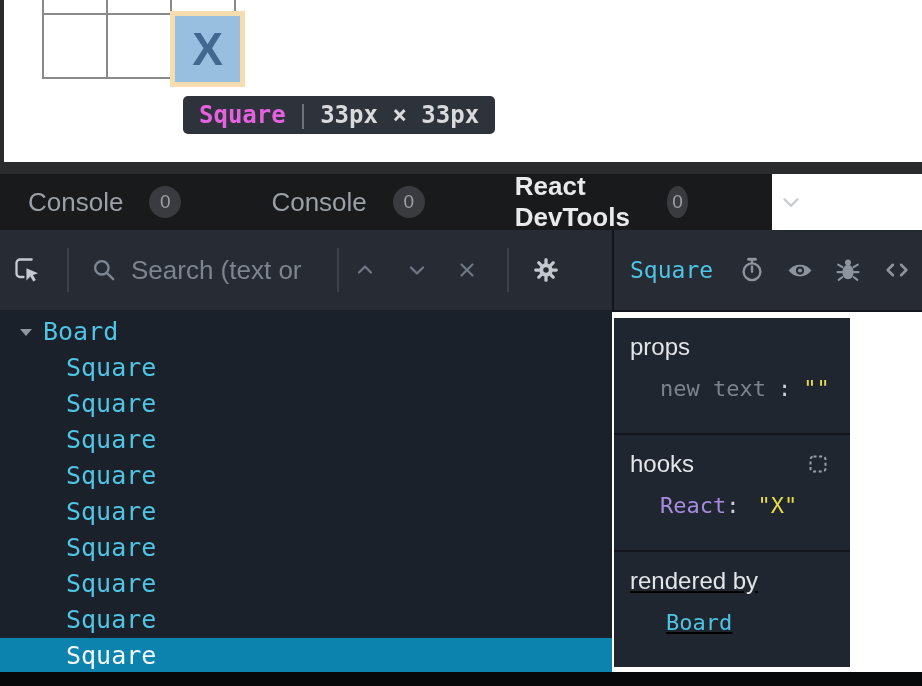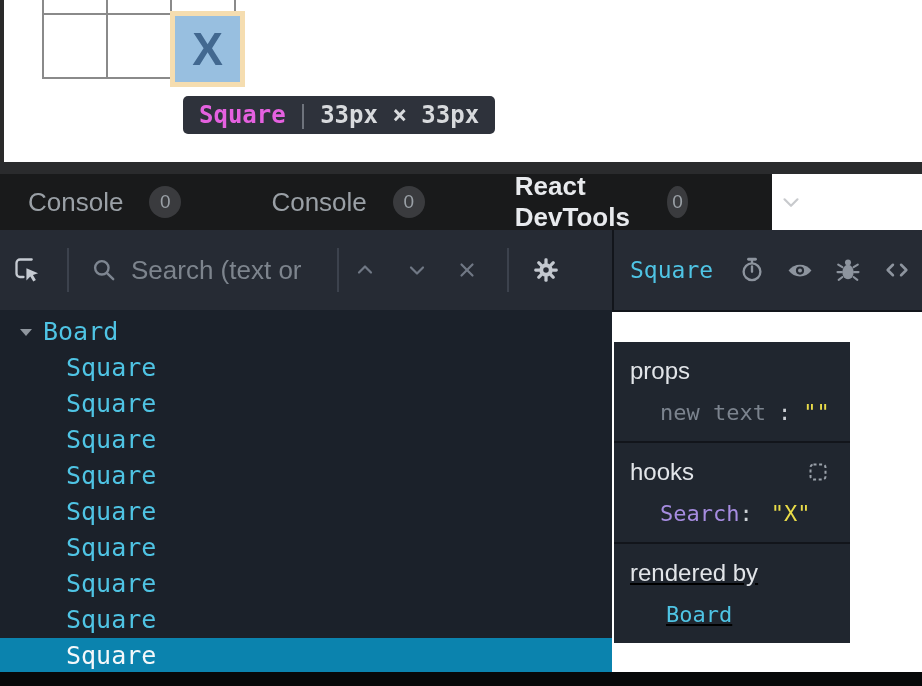--- a/index.html
+++ b/index.html
@@ -52,21 +52,21 @@
 
   
   .content{position:absolute;left:0;top:312px;width:850px;height:360px;display:flex;align-items:center;}
   .tree{width:612px;flex:none;background:var(--tree-bg);padding-top:4px;overflow:hidden;}
   .details{flex:1;background:var(--details-bg);overflow:hidden;}
   .t-row{height:36px;display:flex;align-items:center;padding-left:66px;
          font:25px/36px "DejaVu Sans Mono",monospace;color:var(--cyan);cursor:default;}
   .t-row.root{padding-left:18px;gap:9px;}
   .t-row.selected{background:var(--sel);color:#f4f8fa;}
 
-  .section{padding:15px 16px 14px 16px;border-bottom:2px solid var(--divider);}
+  .section{padding:15px 16px 30px 16px;border-bottom:2px solid var(--divider);}
   .section-h{font-size:24px;color:#e2e5e9;display:flex;align-items:center;}
   .section-h .sh-icon{margin-left:auto;margin-right:4px;display:flex;}
   .kv{margin:15px 0 2px 30px;font:22px "DejaVu Sans Mono",monospace;display:flex;align-items:center;}
   .kv .k-muted{color:var(--muted);}
   .kv .k-purple{color:var(--purple);}
   .kv .colon{color:#ccd0d5;}
   .kv .colon.spaced{margin:0 12px;}
   .kv .val{color:var(--yellow);}
   .kv .val.gap{margin-left:18px;}
   .kv .link{color:var(--cyan);margin-left:6px;cursor:default;}
@@ -270,21 +270,21 @@
       <div class="section">
         <div class="section-h">
           <span>hooks</span>
           <span class="sh-icon">
             <svg width="24" height="24" viewBox="0 0 24 24">
                 <rect x="4.5" y="4.5" width="15" height="15" rx="3" fill="none" stroke="#9aa1aa" stroke-width="2" stroke-dasharray="3 2.6"></rect>
               </svg>
           </span>
         </div>
         <div class="kv">
-          <span class="k-purple">Search</span>
+          <span class="k-purple">React</span>
           <span class="colon">:</span>
           <span class="val gap">"X"</span>
         </div>
       </div>
       <div class="section" style="border-bottom:none;text-decoration:underline;">
         <div class="section-h">rendered by</div>
         <div class="kv">
           <span class="link">Board</span>
         </div>
       </div>

